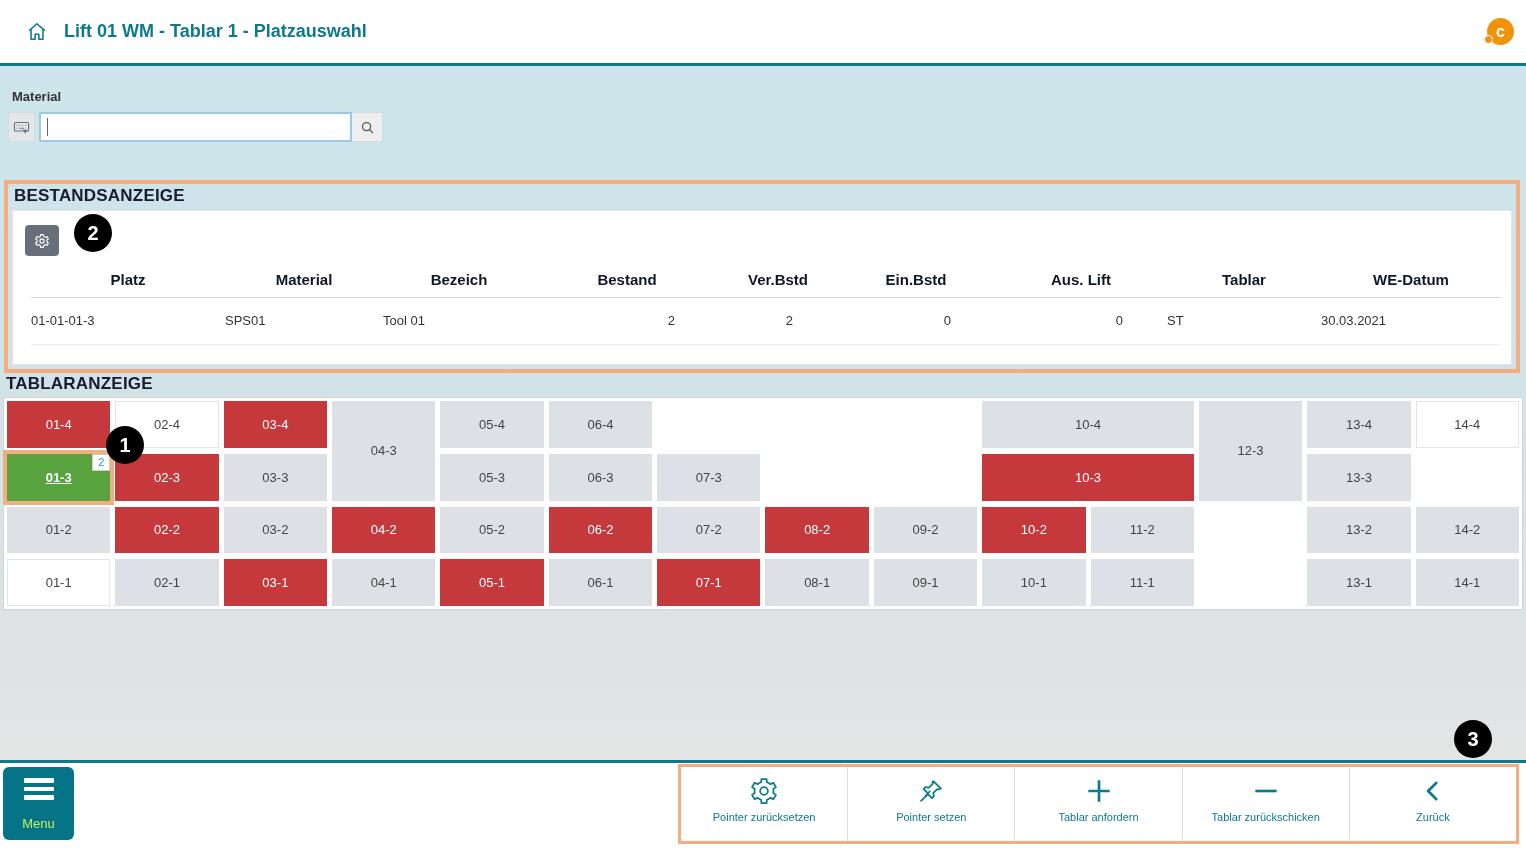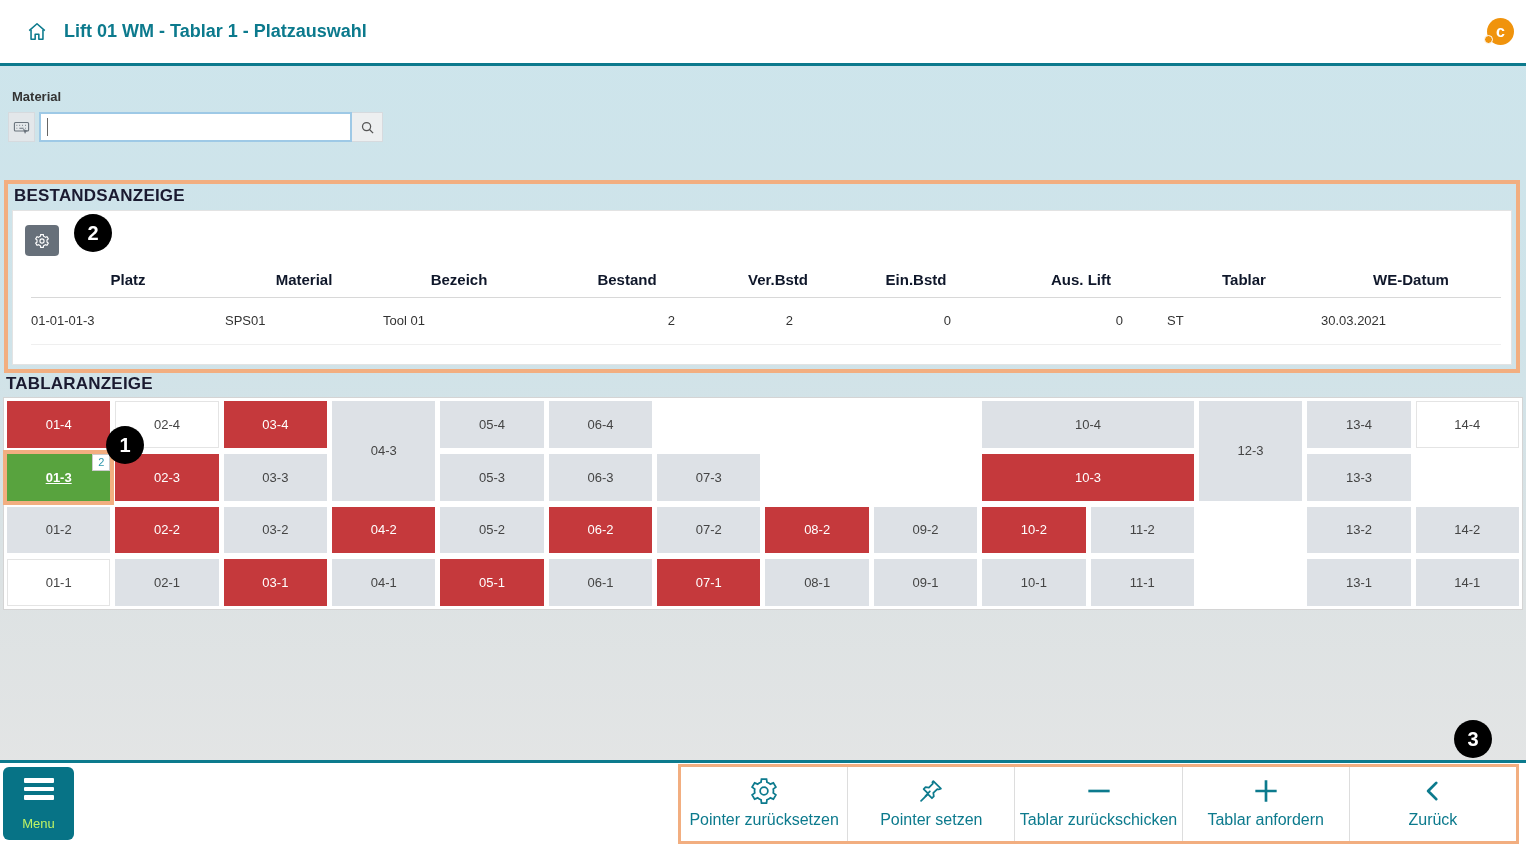--- a/index.html
+++ b/index.html
@@ -54,21 +54,21 @@
   .menu-btn { position:absolute; left:3px; top:767px; width:71px; height:73px; background:#077386; border:none; border-radius:6px;
               cursor:pointer; display:flex; flex-direction:column; align-items:center; }
   .bars { margin-top:11px; display:flex; flex-direction:column; gap:4px; }
   .bars span { display:block; width:30px; height:4.5px; background:#fff; border-radius:1px; }
   .menu-label { margin-top:auto; margin-bottom:9px; color:#bef264; font-size:13px; }
   .toolbar { position:absolute; left:678px; top:764px; width:841px; height:80px; border:3px solid #f2ae80; background:#fff; display:flex; }
   .tb-btn { flex:1 1 0; background:#fff; border:none; border-right:1px solid #ddd; cursor:pointer;
             display:flex; flex-direction:column; align-items:center; padding-top:7px; }
   .tb-btn:last-child { border-right:none; }
   .tb-icon { height:34px; display:flex; align-items:center; justify-content:center; }
-  .tb-label { margin-top:3px; font-size:16px; color:#0c7a8d; font-family:"Liberation Sans", sans-serif; }
+  .tb-label { margin-top:3px; font-size:11px; color:#0c7a8d; font-family:"Liberation Sans", sans-serif; }
   
   .ann { position:absolute; width:38px; height:38px; background:#000; border-radius:50%; color:#fff; z-index:50;
          display:flex; align-items:center; justify-content:center; font-size:20px; font-weight:bold; }
 </style>
 </head>
 <body>
 
 <div class="app">
 
   <div class="header">
@@ -228,32 +228,32 @@
           <svg width="28" height="28" viewBox="0 0 24 24" fill="none" stroke="#0c7a8d" stroke-width="1.5" stroke-linejoin="round" stroke-linecap="round">
             <path d="M14 3.5l6.5 6.5-2 .7-1.1-.4-3.4 3.4.4 2.9-1.6 1.6-3.7-3.7-1.8 1.8 3.7-3.9-1.6 1.6-3.7-3.7 1.6-1.6 2.9.4 3.4-3.4-.4-1.1z"></path>
             <path d="M3.5 20.5l5-5"></path>
           </svg>
         </span>
         <span class="tb-label">Pointer setzen</span>
       </button>
       <button class="tb-btn">
         <span class="tb-icon">
           <svg width="32" height="32" viewBox="0 0 24 24" fill="none" stroke="#0c7a8d" stroke-width="2">
+            <path d="M12 4v16M4 12h16"></path>
+          </svg>
+        </span>
+        <span class="tb-label">Tablar anfordern</span>
+      </button>
+      <button class="tb-btn">
+        <span class="tb-icon">
+          <svg width="32" height="32" viewBox="0 0 24 24" fill="none" stroke="#0c7a8d" stroke-width="2">
             <path d="M4 12h16"></path>
           </svg>
         </span>
         <span class="tb-label">Tablar zurückschicken</span>
-      </button>
-      <button class="tb-btn">
-        <span class="tb-icon">
-          <svg width="32" height="32" viewBox="0 0 24 24" fill="none" stroke="#0c7a8d" stroke-width="2">
-            <path d="M12 4v16M4 12h16"></path>
-          </svg>
-        </span>
-        <span class="tb-label">Tablar anfordern</span>
       </button>
       <button class="tb-btn">
         <span class="tb-icon">
           <svg width="26" height="26" viewBox="0 0 24 24" fill="none" stroke="#0c7a8d" stroke-width="2.6" stroke-linecap="round" stroke-linejoin="round">
             <path d="M15 4.5 7.5 12 15 19.5"></path>
           </svg>
         </span>
         <span class="tb-label">Zurück</span>
       </button>
     </div>

